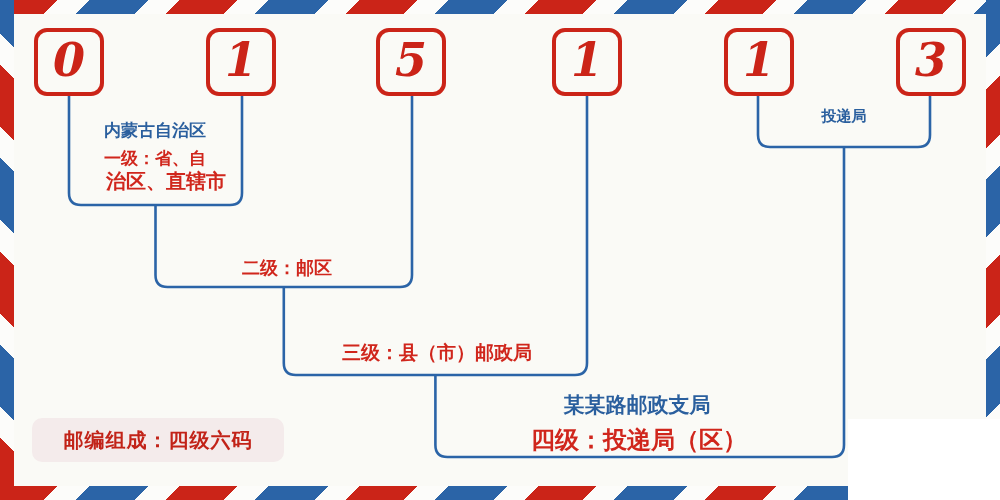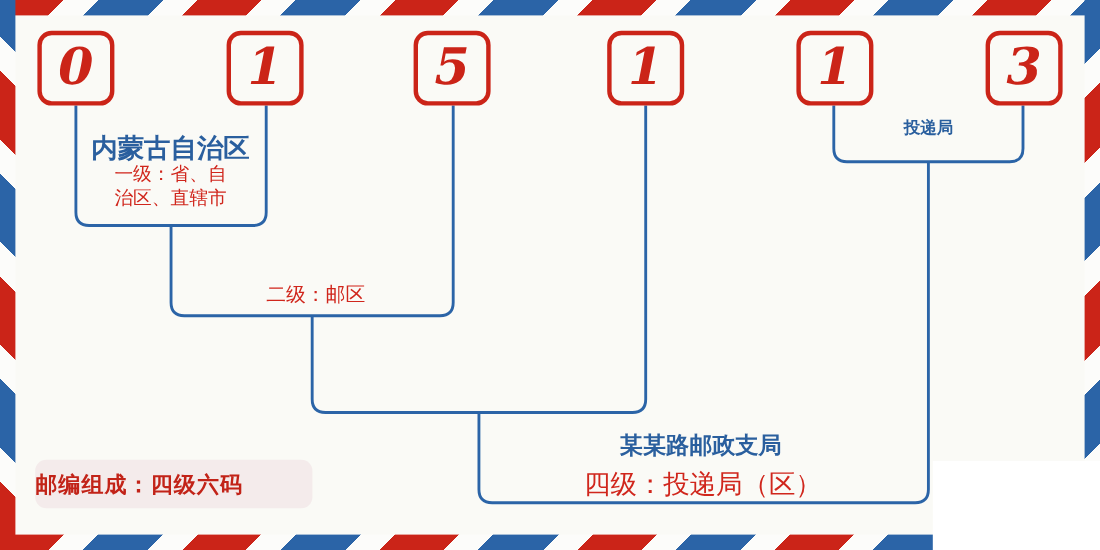--- a/index.html
+++ b/index.html
@@ -38,28 +38,28 @@
   
   .connectors { position:absolute; left:0; top:0; width:1000px; height:500px; }
 
   
   .lvl-name {
     position:absolute; transform:translateX(-50%); white-space:nowrap;
     color:#2a5f9e; font-weight:bold; font-family:"DejaVu Serif", serif;
   }
   .lvl-desc {
     position:absolute; transform:translateX(-50%); white-space:nowrap;
-    color:#d0261c; font-weight:normal; font-family:"DejaVu Sans", sans-serif;
+    color:#d0261c; font-weight:bold; font-family:"DejaVu Sans", sans-serif;
   }
 
   
   .badge {
     position:absolute; left:32px; top:418px; width:252px; height:44px;
     background:#f4ebeb; border-radius:10px;
-    display:flex; align-items:center; justify-content:flex-start;
+    display:flex; align-items:center; justify-content:center;
     color:#c22318; font-weight:bold; font-size:20px;
     font-family:"DejaVu Serif", serif; letter-spacing:1px;
   }
 
   
   .white-patch {
     position:absolute; left:848px; top:419px; width:152px; height:81px;
     background:#ffffff;
   }
 </style>
@@ -100,26 +100,27 @@
   <div class="digit-box" style="left:552px">
     <span>1</span>
   </div>
   <div class="digit-box" style="left:724px">
     <span>1</span>
   </div>
   <div class="digit-box" style="left:896px">
     <span>3</span>
   </div>
 
-  <div class="lvl-name" style="left:155px; top:119px; font-size:24px">内蒙古自治区</div>
+  <div class="lvl-name" style="left:155px; top:119px; font-size:17px">内蒙古自治区</div>
   <div class="lvl-desc" style="left:155px; top:147px; font-size:17px">一级：省、自</div>
-  <div class="lvl-desc" style="left:155px; top:168px; font-size:17px">治区、直辖市</div>
+  <div class="lvl-desc" style="left:166px; top:168px; font-size:20px">治区、直辖市</div>
 
   <div class="lvl-desc" style="left:287px; top:256px; font-size:18px">二级：邮区</div>
 
+  <div class="lvl-desc" style="left:437px; top:340px; font-size:19px">三级：县（市）邮政局</div>
 
   <div class="lvl-name" style="left:637px; top:391px; font-size:21px">某某路邮政支局</div>
   <div class="lvl-desc" style="left:639px; top:424px; font-size:24px">四级：投递局（区）</div>
 
   <div class="lvl-name" style="left:844px; top:107px; font-size:15px">投递局</div>
 
   <div class="badge">
     <span>邮编组成：四级六码</span>
   </div>
 

